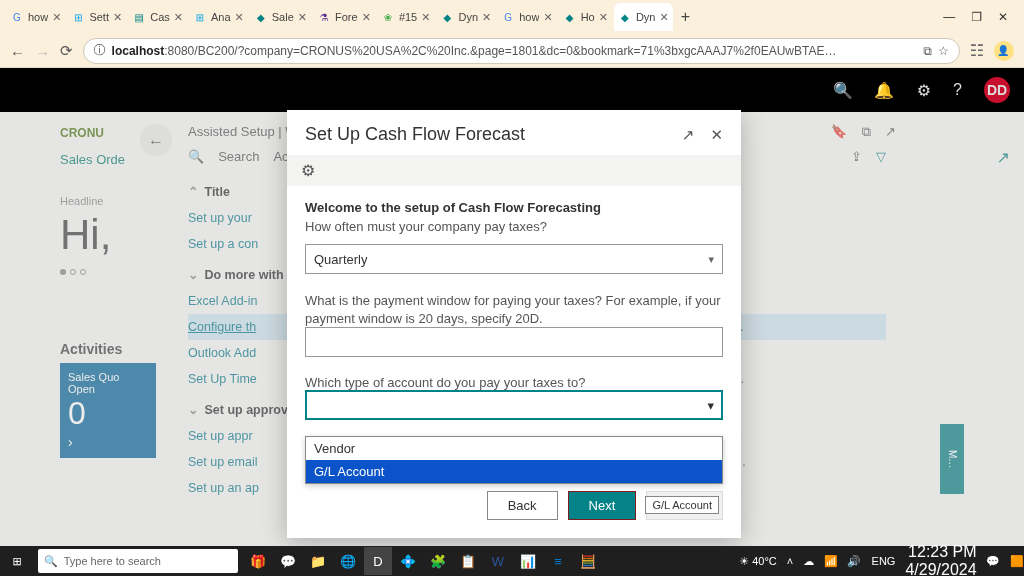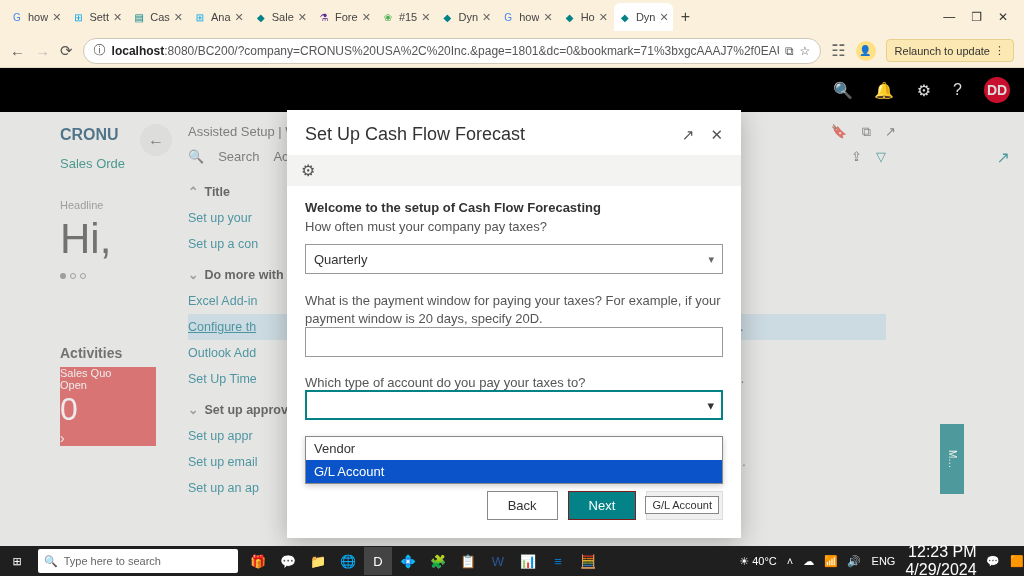--- a/index.html
+++ b/index.html
@@ -25,27 +25,27 @@
   .app-header { height: 44px; background: #000; color: #fff; display: flex; align-items: center; padding: 0 14px; }
   .app-title { font-size: 14px; font-weight: 600; }
   .app-header-right { margin-left: auto; display: flex; gap: 22px; align-items: center; color: #ddd; }
   .avatar { width: 26px; height: 26px; border-radius: 50%; background: #C8102E; display: flex; align-items: center; justify-content: center; font-size: 14px; font-weight: 600; }
   
   
   .page-bg { position: absolute; top: 112px; left: 0; right: 0; bottom: 30px; background: #F5F5F2; filter: grayscale(0.1); }
   .page-overlay { position: absolute; inset: 0; background: rgba(200,200,200,0.35); }
   .page-content { position: relative; padding: 14px 60px; color: #444; }
   .back-circle { position:absolute; left: 140px; top: 12px; width:32px; height:32px; border-radius:50%; background:#e8e8e5; display:flex;align-items:center;justify-content:center;color:#555;}
-  .cronu { font-size: 16px; font-weight: 600; color: #0c4a6e; }
+  .cronu { font-size: 12px; font-weight: 600; color: #4d7c0f; }
   .sales-order { color: #008272; font-size: 13px; margin-top: 12px; }
   .headline { color: #888; font-size: 11px; margin-top: 28px; }
   .hi { font-size: 42px; color: #444; font-weight: 300; margin-top: 4px; }
   .activities-h { font-size: 14px; font-weight:600; margin-top: 66px; }
   .for-release { font-size: 12px; color:#666; margin-top: 10px; }
-  .tile { background: #ef4444; color: #fff; width: 96px; margin-top: 6px; font-size: 11px; }
+  .tile { background: #0369a1; color: #fff; width: 96px; padding: 8px; margin-top: 6px; font-size: 11px; }
   .tile-num { font-size: 32px; font-weight: 300; }
   .tile-right { background:#038387; width:24px; position:absolute; right:60px; top:312px; height:70px; color:#fff; display:flex;align-items:center;justify-content:center; font-size:10px; writing-mode:vertical-rl; padding:4px 0;}
   
   .worksheet { position: absolute; left: 178px; top: 0; width: 718px; }
   .ws-header { display: flex; align-items: center; gap: 10px; padding: 12px 10px 6px; color: #555; font-size: 13px; }
   .ws-toolbar { display: flex; gap: 14px; padding: 4px 10px; align-items: center; color: #555; font-size: 13px; }
   .ws-list { padding: 6px 10px; font-size: 12.5px; }
   .ws-section { color: #333; font-weight: 600; padding: 10px 0 6px; display:flex; align-items:center; gap:6px;}
   .ws-row { display: flex; padding: 6px 0; color: #007C91; gap: 18px; }
   .ws-row.hl { background: #CDE4F0; }
@@ -159,24 +159,20 @@
   <span class="nav-btn" style="color:#bbb">→</span>
   <span class="nav-btn">⟳</span>
   <div class="url-box">
     <span>ⓘ</span>
     <span class="url-text"><b style="color:#222">localhost</b><span>:8080/BC200/?company=CRONUS%20USA%2C%20Inc.&amp;page=1801&amp;dc=0&amp;bookmark=71%3bxgcAAAJ7%2f0EAUwBTAE…</span></span>
     <span>⧉</span>
     <span>☆</span>
   </div>
   <span style="color:#666">☷</span>
   <span style="background:#ffe082;border-radius:50%;width:20px;height:20px;display:flex;align-items:center;justify-content:center;font-size:10px;">👤</span>
-  <div class="relaunch">
-      <span>Relaunch to update</span>
-      <span>⋮</span>
-    </div>
 </div>
 
 <div class="app-header">
   <div class="app-header-right">
     <span>🔍</span>
     <span>🔔</span>
     <span>⚙</span>
     <span>?</span>
     <div class="avatar">DD</div>
   </div>

